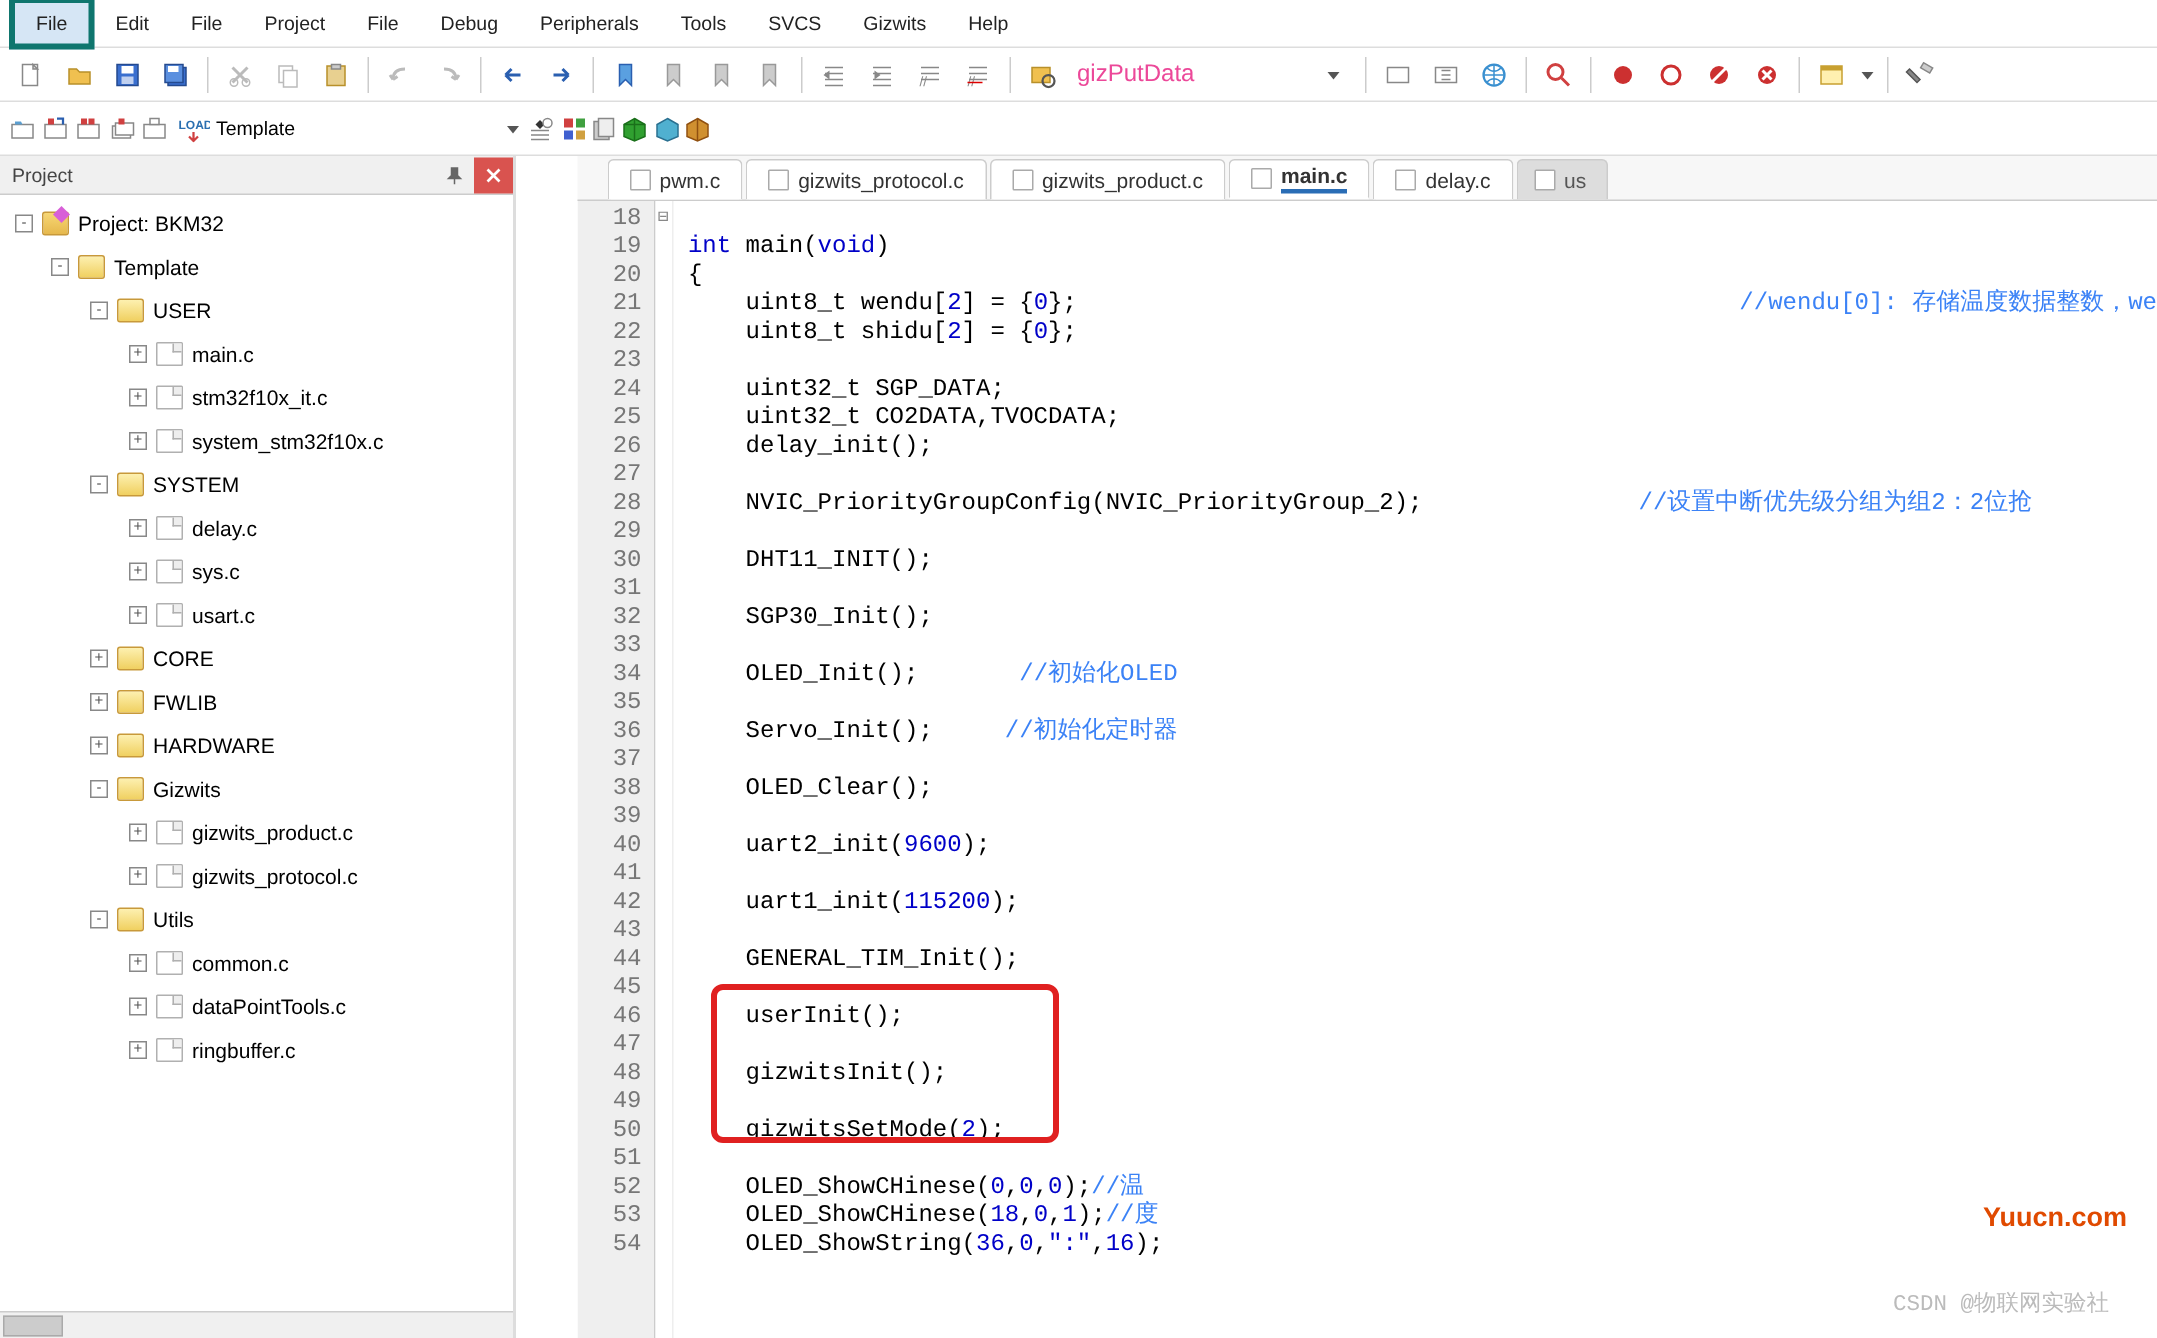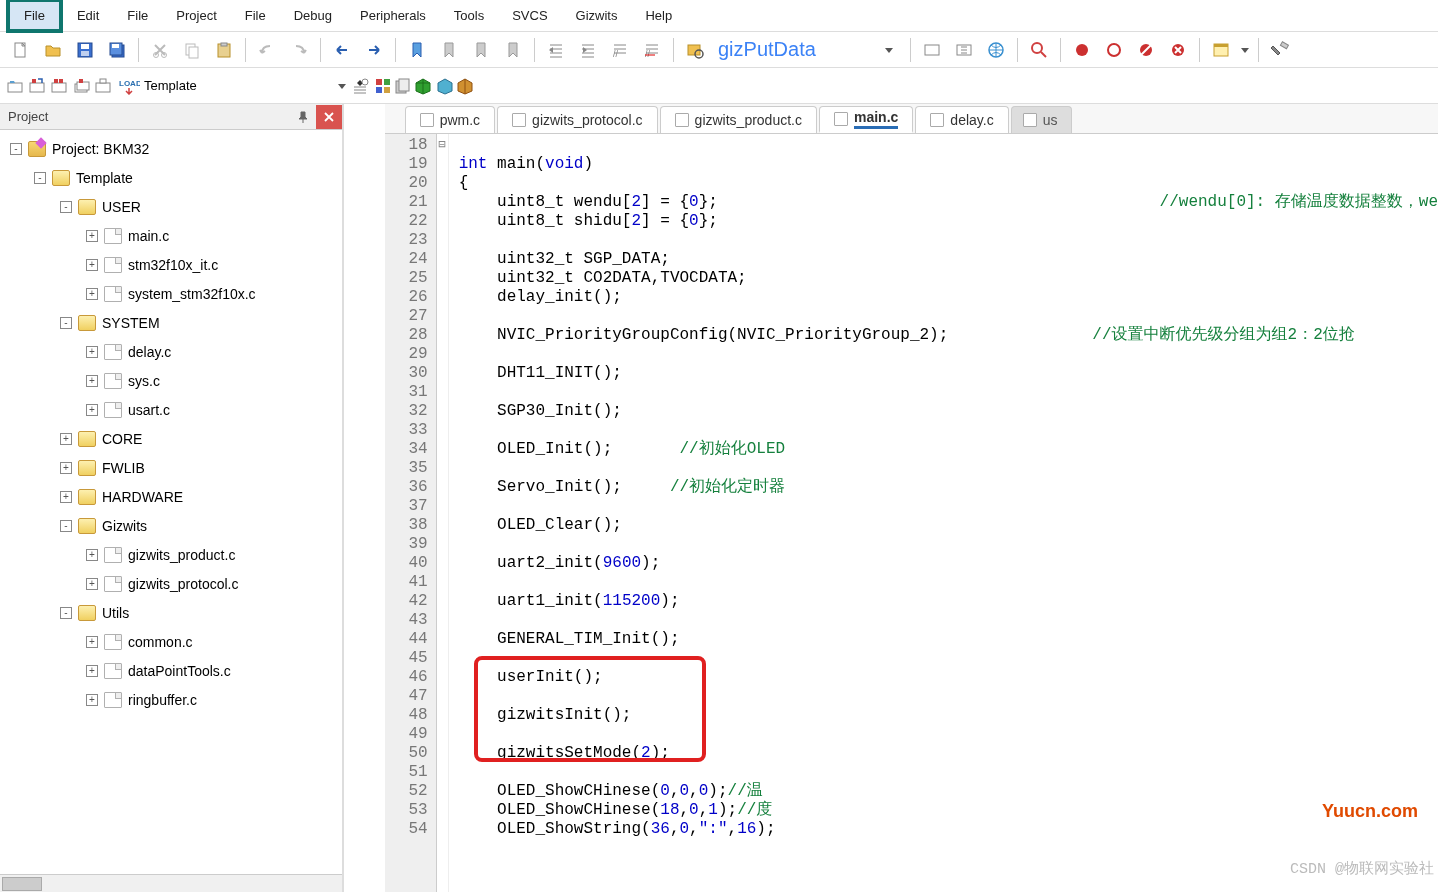--- a/index.html
+++ b/index.html
@@ -3,21 +3,21 @@
 <meta charset="utf-8">
 <style>
 * { box-sizing: border-box; margin: 0; padding: 0; }
 body { font-family: "Segoe UI", Tahoma, sans-serif; font-size: 13px; background: #fff; overflow: hidden; width: 1438px; height: 892px; position: relative; }
 .menubar { display: flex; gap: 0; align-items: center; height: 32px; background: #fff; border-bottom: 1px solid #ddd; padding: 0 6px; }
 .menubar .menu-item { padding: 6px 14px; cursor: pointer; color: #222; }
 .menubar .menu-item.active { background: #d6e6f5; border: 4px solid #0f766e; }
 .toolbar { display: flex; align-items: center; height: 36px; background: #fff; border-bottom: 1px solid #ddd; padding-left: 6px; gap: 2px; }
 .toolbar .tbtn { width: 30px; height: 30px; display: flex; align-items: center; justify-content: center; cursor: pointer; border-radius: 2px; }
 .toolbar .sep { width: 1px; height: 24px; background: #ccc; margin: 0 4px; }
-.toolbar .combo { font-size: 20px; padding: 2px 6px; color: #3b82f6; min-width: 160px; }
+.toolbar .combo { font-size: 16px; padding: 2px 6px; color: #ec4899; min-width: 160px; }
 .toolbar2 { display: flex; align-items: center; height: 36px; background: #fff; border-bottom: 1px solid #ddd; padding-left: 6px; gap: 2px; }
 .main { display: flex; height: 788px; }
 .project-panel { width: 346px; border-right: 2px solid #ddd; display: flex; flex-direction: column; background: #fff; }
 .project-header { display: flex; align-items: center; justify-content: space-between; background: #f0f0f0; border-bottom: 1px solid #ccc; height: 26px; padding-left: 8px; }
 .project-header .title { color: #444; }
 .project-header .ctrls { display: flex; }
 .project-header .ctrl { width: 26px; height: 24px; display: flex; align-items: center; justify-content: center; cursor: pointer; }
 .project-header .close { background: #d9534f; color: #fff; }
 .project-tree { flex: 1; overflow: auto; padding: 4px 0; font-size: 14px; }
 .tree-node { display: flex; align-items: center; height: 29px; padding-left: 6px; cursor: pointer; white-space: nowrap; }
@@ -41,24 +41,24 @@
 .tab.active { font-weight: bold; border-bottom: 2px solid #fff; background: #fff; }
 .tab.active .lbl { border-bottom: 3px solid #2a6db5; padding-bottom: 1px; }
 .tab.more { background: #ddd; color: #555; padding-left: 11px; }
 .code-area { flex: 1; display: flex; overflow: hidden; font-family: Consolas, "Courier New", monospace; font-size: 16px; position: relative; }
 .gutter { width: 52px; background: #efefef; border-right: 1px solid #ccc; text-align: right; padding-right: 8px; color: #777; line-height: 19px; padding-top: 2px; }
 .foldcol { width: 12px; background: #fff; border-right: 1px solid #eee; line-height: 19px; padding-top: 2px; text-align: center; color: #888; font-size: 12px; }
 .codelines { flex: 1; padding-left: 10px; line-height: 19px; padding-top: 2px; white-space: pre; color: #000; position: relative; }
 .kw { color: #0000c8; }
 .num { color: #0000c8; }
 .str { color: #0000c8; }
-.cmt { color: #15803d; font-family: Liberation Mono, monospace; }
+.cmt { color: #3b82f6; font-family: Liberation Mono, monospace; }
 .redbox { position: absolute; border: 4px solid #e02020; border-radius: 8px; }
 .watermark { position: absolute; right: 20px; bottom: 70px; color: #e04a00; font-weight: bold; font-size: 18px; font-family: sans-serif; }
-.csdn { position: absolute; right: 4px; bottom: 14px; color: #bbb; font-size: 15px; }
+.csdn { position: absolute; right: 32px; bottom: 14px; color: #bbb; font-size: 15px; }
 .scroll-h { height: 18px; background: #f0f0f0; border-top: 1px solid #ccc; display: flex; align-items: center; }
 .scroll-h .thumb { height: 14px; background: #ccc; width: 40px; margin-left: 2px; border: 1px solid #aaa; }
 svg { display: block; }
 </style>
 </head>
 <body>
 
 <div class="menubar" id="menubar">
     <div class="menu-item active">File</div>
     <div class="menu-item">Edit</div>

